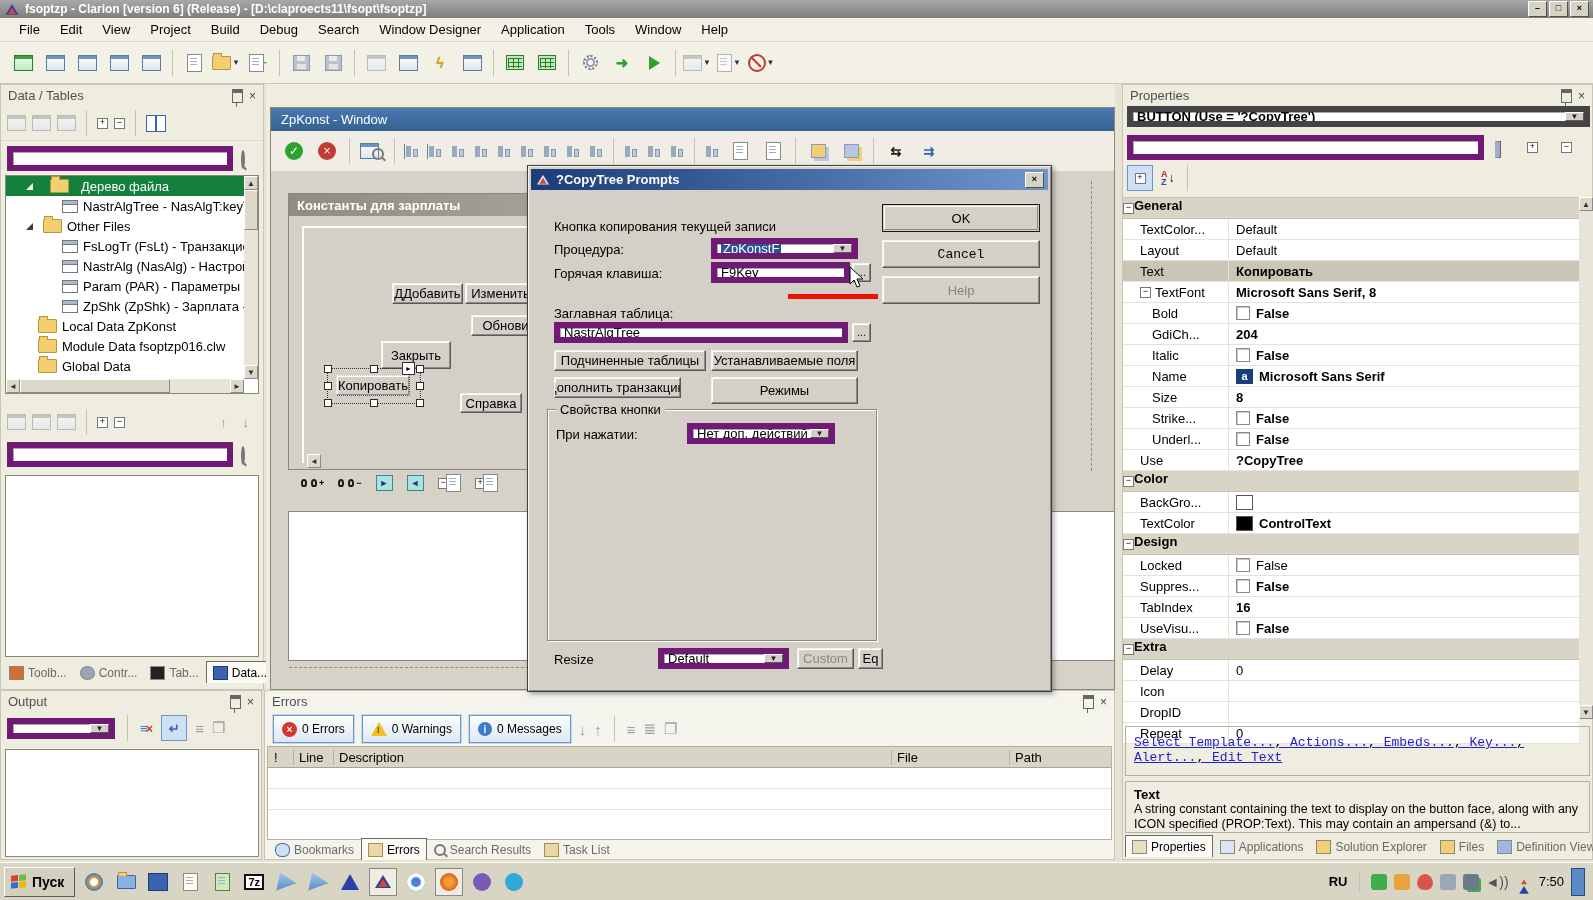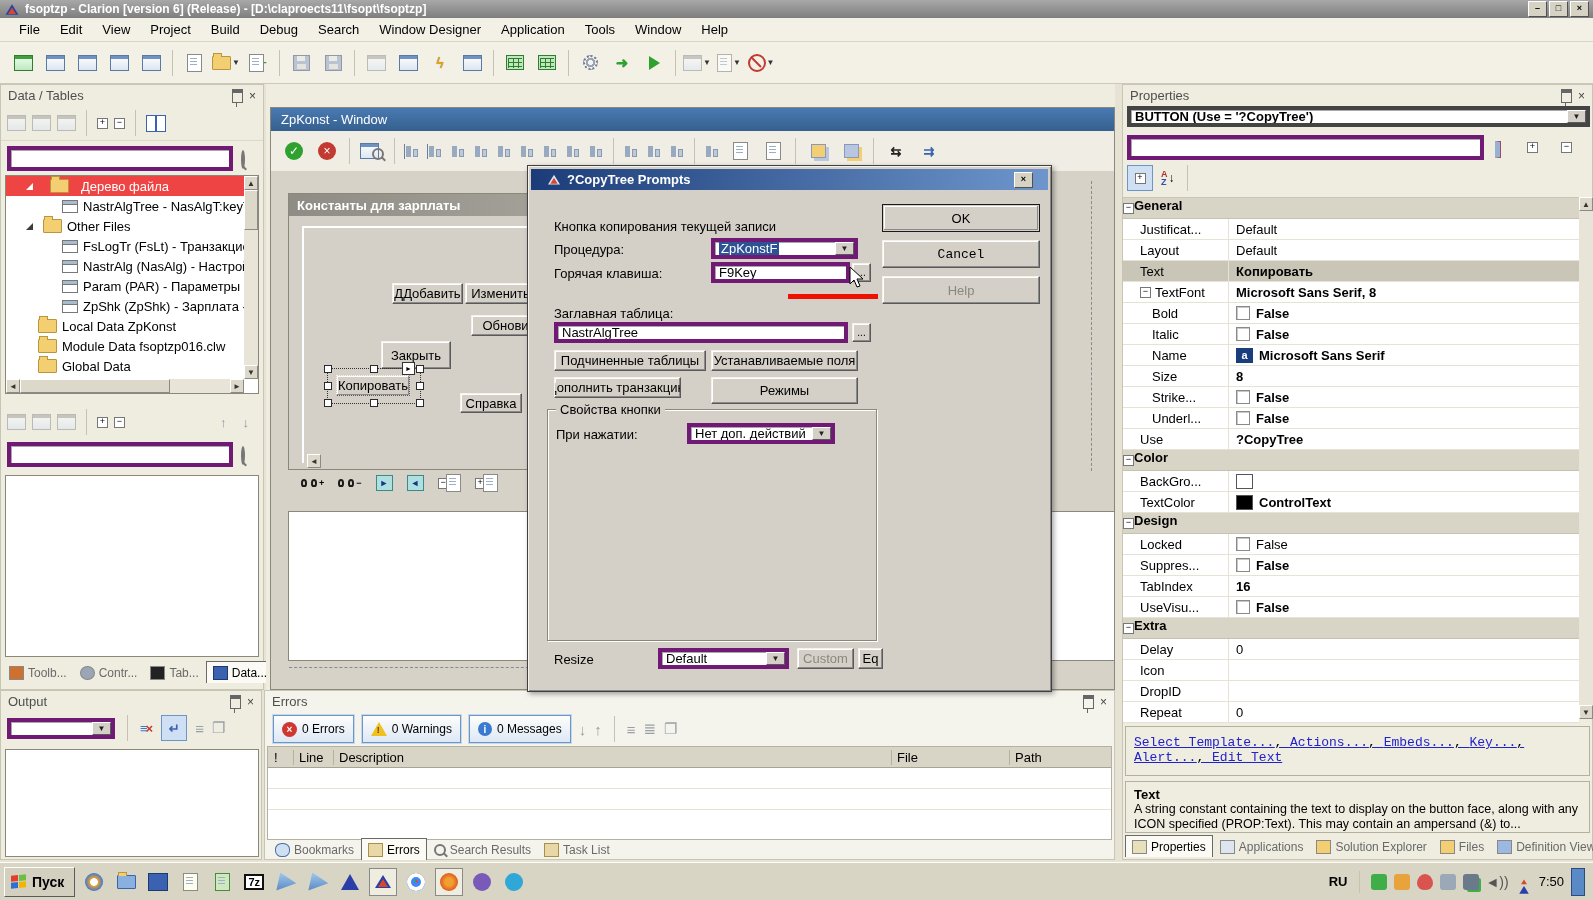--- a/index.html
+++ b/index.html
@@ -45,49 +45,49 @@
   
   .panel{background:#efece0;border:1px solid #c9c5b4;box-sizing:border-box;}
   .phead{height:21px;display:flex;align-items:center;color:#4f4f4f;padding:0 7px;font-size:13px;}
   .phicons{margin-left:auto;display:flex;gap:6px;align-items:center;color:#555;}
   .pinico{display:inline-block;width:9px;height:9px;border:1px solid #666;border-top-width:4px;position:relative;}
   .pinico:after{content:"";position:absolute;left:3px;bottom:-5px;width:1px;height:4px;background:#666;}
   .xico{font-size:12px;color:#444;line-height:10px;}
   .sunken{background:#fff;border:1px solid #8a8878;box-sizing:border-box;}
   
   .trow{height:20px;display:flex;align-items:center;gap:5px;padding-left:14px;white-space:nowrap;overflow:hidden;}
-  .trow.sel{background:#ef4444;color:#fff;gap:12px;}
+  .trow.sel{background:#15803d;color:#fff;gap:12px;}
   .trow .sp1{width:18px;flex:none;display:flex;justify-content:center;}
   .texp{width:0;height:0;border-bottom:7px solid #3c3c3c;border-left:7px solid transparent;}
   .trow.sel .texp{border-bottom-color:#fff;}
   .tico{width:14px;height:11px;background:#fff;border:1px solid #777;flex:none;position:relative;}
   .tico:before{content:"";display:block;height:3px;background:#a9bccd;border-bottom:1px solid #777;}
   .lvl1{padding-left:56px;}
   
   .sb{background:#e8e4d8;}
   .sbb{background:#dcd8ca;border:1px solid;border-color:#fff #8a8a8a #8a8a8a #fff;font-size:8px;color:#333;
        display:flex;align-items:center;justify-content:center;box-sizing:border-box;}
   
   .b3d{background:#d4d0c8;border:1px solid;border-color:#f4f2ea #5a5a5a #5a5a5a #f4f2ea;
        box-shadow:inset -1px -1px 0 #8a8a8a,inset 1px 1px 0 #fff;
        display:flex;align-items:center;justify-content:center;box-sizing:border-box;font-size:13px;white-space:nowrap;overflow:hidden;}
   .b3d.def{border:1px solid #1a1a1a;box-shadow:inset 0 0 0 1px #d4d0c8,inset -2px -2px 0 #8a8a8a,inset 2px 2px 0 #fff;}
   .b3d.dis{color:#8a887e;}
-  .fld{background:#fff;border:4px solid #701a75;box-shadow:inset 1px 1px 0 #a8a8a8;
+  .fld{background:#fff;border:6px solid #701a75;box-shadow:inset 1px 1px 0 #a8a8a8;
        box-sizing:border-box;display:flex;align-items:center;padding-left:4px;white-space:nowrap;overflow:hidden;}
   .drop{width:17px;align-self:stretch;margin-left:auto;background:#d4d0c8;border:1px solid;border-color:#fff #5a5a5a #5a5a5a #fff;
         display:flex;align-items:center;justify-content:center;font-size:8px;color:#222;flex:none;}
   .hl{background:#2d5394;color:#fff;padding:0 2px;}
   .grp{border:1px solid #8a8878;box-shadow:inset 1px 1px 0 #fff, 1px 1px 0 #fff;box-sizing:border-box;}
   .grplbl{position:absolute;top:-8px;left:8px;background:#d4d0c8;padding:0 4px;font-size:13px;}
   
   .dialog{left:527px;top:165px;width:523px;height:525px;background:#d4d0c8;z-index:40;
           border:1px solid #404040;box-shadow:inset 1px 1px 0 #f4f2ea, inset -1px -1px 0 #8a8a8a,2px 2px 5px rgba(0,0,0,.35);}
   .dtitle{left:3px;top:3px;width:517px;height:21px;background:linear-gradient(90deg,#1b3c78,#6e96cc);
-          color:#fff;font-weight:bold;font-size:13px;display:flex;align-items:center;gap:5px;padding:0 15px;box-sizing:border-box;}
+          color:#fff;font-weight:bold;font-size:13px;display:flex;align-items:center;gap:5px;padding:0 4px;box-sizing:border-box;}
   .dlbl{position:absolute;font-size:13px;white-space:nowrap;}
   
   .prow{height:20px;display:flex;align-items:stretch;border-bottom:1px solid #e6e3d6;background:#fff;font-size:13px;}
   .prow.cat{background:#d8d4c6;border-bottom:1px solid #c6c2b2;font-weight:bold;}
   .prow.selrow{background:#c9c5b7;}
   .pgut{width:11px;flex:none;display:flex;align-items:center;justify-content:center;}
   .expbox{width:9px;height:9px;border:1px solid #777;background:#fff;font-size:9px;line-height:7px;text-align:center;flex:none;font-weight:normal;}
   .plbl{width:95px;flex:none;display:flex;align-items:center;padding-left:6px;border-right:1px solid #e6e3d6;
         overflow:hidden;white-space:nowrap;gap:4px;box-sizing:border-box;}
   .plbl.ind{padding-left:18px;}
@@ -559,21 +559,21 @@
 
     <div class="abs" style="left:0;top:112px;width:456px;height:522px;background:#fff;border-top:1px solid #c9c5b4;">
       <div class="prow cat">
           <span class="pgut">
             <span class="expbox">−</span>
           </span>
           <span>General</span>
         </div>
       <div class="prow">
           <span class="pgut"></span>
-          <span class="plbl">Justificat...</span>
+          <span class="plbl">TextColor...</span>
           <span class="pval">Default</span>
         </div>
       <div class="prow">
           <span class="pgut"></span>
           <span class="plbl">Layout</span>
           <span class="pval">Default</span>
         </div>
       <div class="prow selrow">
           <span class="pgut"></span>
           <span class="plbl">Text</span>
@@ -587,20 +587,25 @@
           </span>
           <span class="pval bold">Microsoft Sans Serif, 8</span>
         </div>
       <div class="prow">
           <span class="pgut"></span>
           <span class="plbl ind">Bold</span>
           <span class="pval bold">
             <span class="cb"></span>
             <span>False</span>
           </span>
+        </div>
+      <div class="prow">
+          <span class="pgut"></span>
+          <span class="plbl ind">GdiCh...</span>
+          <span class="pval bold">204</span>
         </div>
       <div class="prow">
           <span class="pgut"></span>
           <span class="plbl ind">Italic</span>
           <span class="pval bold">
             <span class="cb"></span>
             <span>False</span>
           </span>
         </div>
       <div class="prow">

